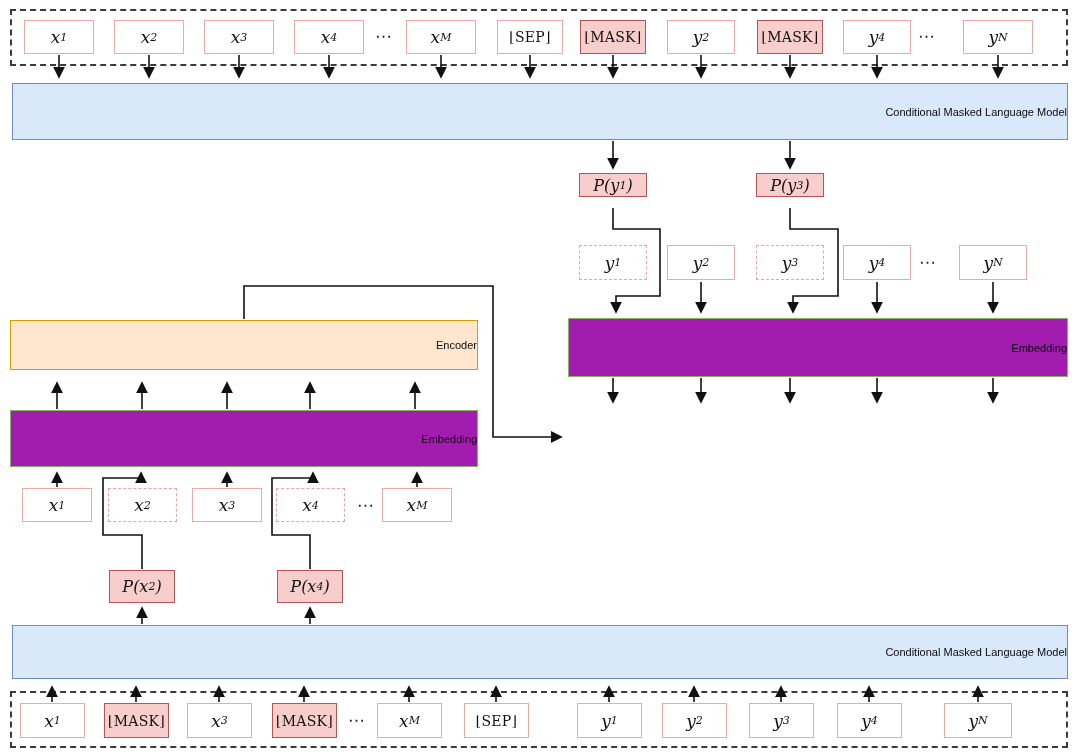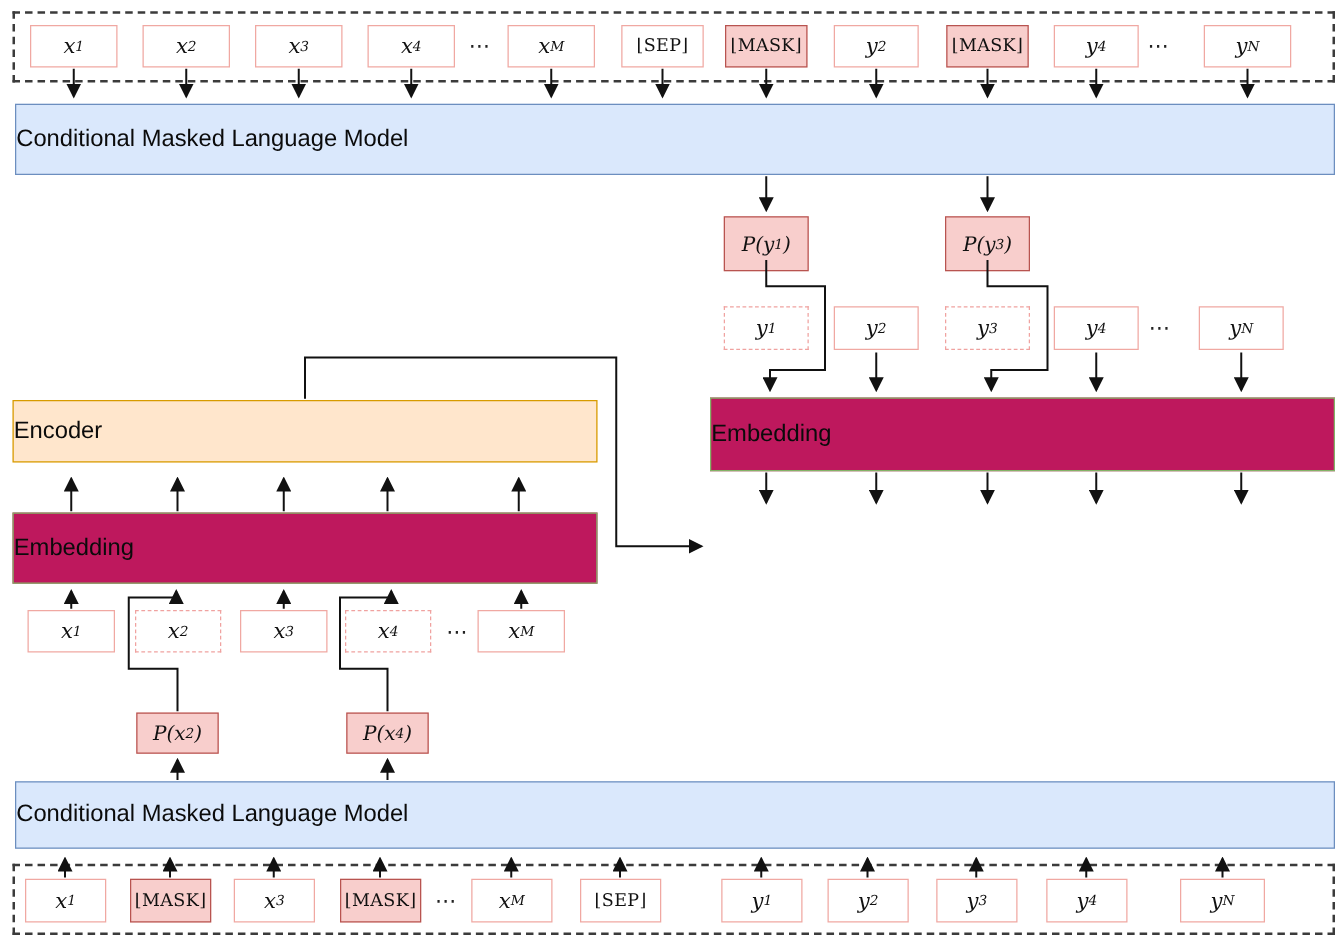--- a/index.html
+++ b/index.html
@@ -1,34 +1,34 @@
 <!DOCTYPE html>
 <html><head>
 <meta charset="utf-8">
 <style>
   html,body{margin:0;padding:0;background:#fff;}
   #stage{position:relative;width:1075px;height:754px;background:#ffffff;overflow:hidden;
          font-family:"Liberation Sans",sans-serif;}
   
   .dashbox{position:absolute;border:2px dashed #3b3b3b;box-sizing:border-box;z-index:1;}
   
-  .bar{position:absolute;box-sizing:border-box;display:flex;align-items:center;justify-content:flex-start;
-       font-size:19px;color:#0b0b0b;z-index:2;}
+  .bar{position:absolute;box-sizing:border-box;display:flex;align-items:center;justify-content:flex-end;
+       font-size:11px;color:#0b0b0b;z-index:2;}
   .bar.blue{background:#dae8fc;border:1px solid #6c8ebf;}
-  .bar.green{background:#be185d;border:1px solid #82b366;}
+  .bar.green{background:#a21caf;border:1px solid #82b366;}
   .bar.orange{background:#ffe6cc;border:1px solid #d79b00;}
   
   .tok{position:absolute;height:34px;box-sizing:border-box;background:#fff;border:1px solid #f0a8a2;
        display:flex;align-items:center;justify-content:center;z-index:2;
        font-family:"DejaVu Serif",serif;font-style:italic;font-size:17px;color:#111;}
   .tok sub{font-size:11px;line-height:1;}
   .tok.mask,.tok.sep{font-style:normal;font-size:14px;letter-spacing:.3px;}
   .tok.mask{background:#f8cecc;border-color:#b85450;}
   .tok.dashed{border:1.6px dashed #f0a2a0;}
-  .tok.pbox{background:#f8cecc;border:1px solid #b85450;font-size:16px;height:44px;}
+  .tok.pbox{background:#f8cecc;border:1px solid #b85450;font-size:16px;height:24px;}
   .dots{position:absolute;z-index:2;font-family:"DejaVu Serif",serif;font-size:17px;color:#222;}
   .watermark{position:absolute;left:856px;top:705px;z-index:6;white-space:nowrap;
              font-family:"DejaVu Sans",sans-serif;font-size:21px;letter-spacing:1.5px;
              color:#8b8b8b;opacity:.58;}
   svg.overlay{position:absolute;left:0;top:0;z-index:3;pointer-events:none;}
 </style>
 </head>
 <body>
 
 <div id="stage">

